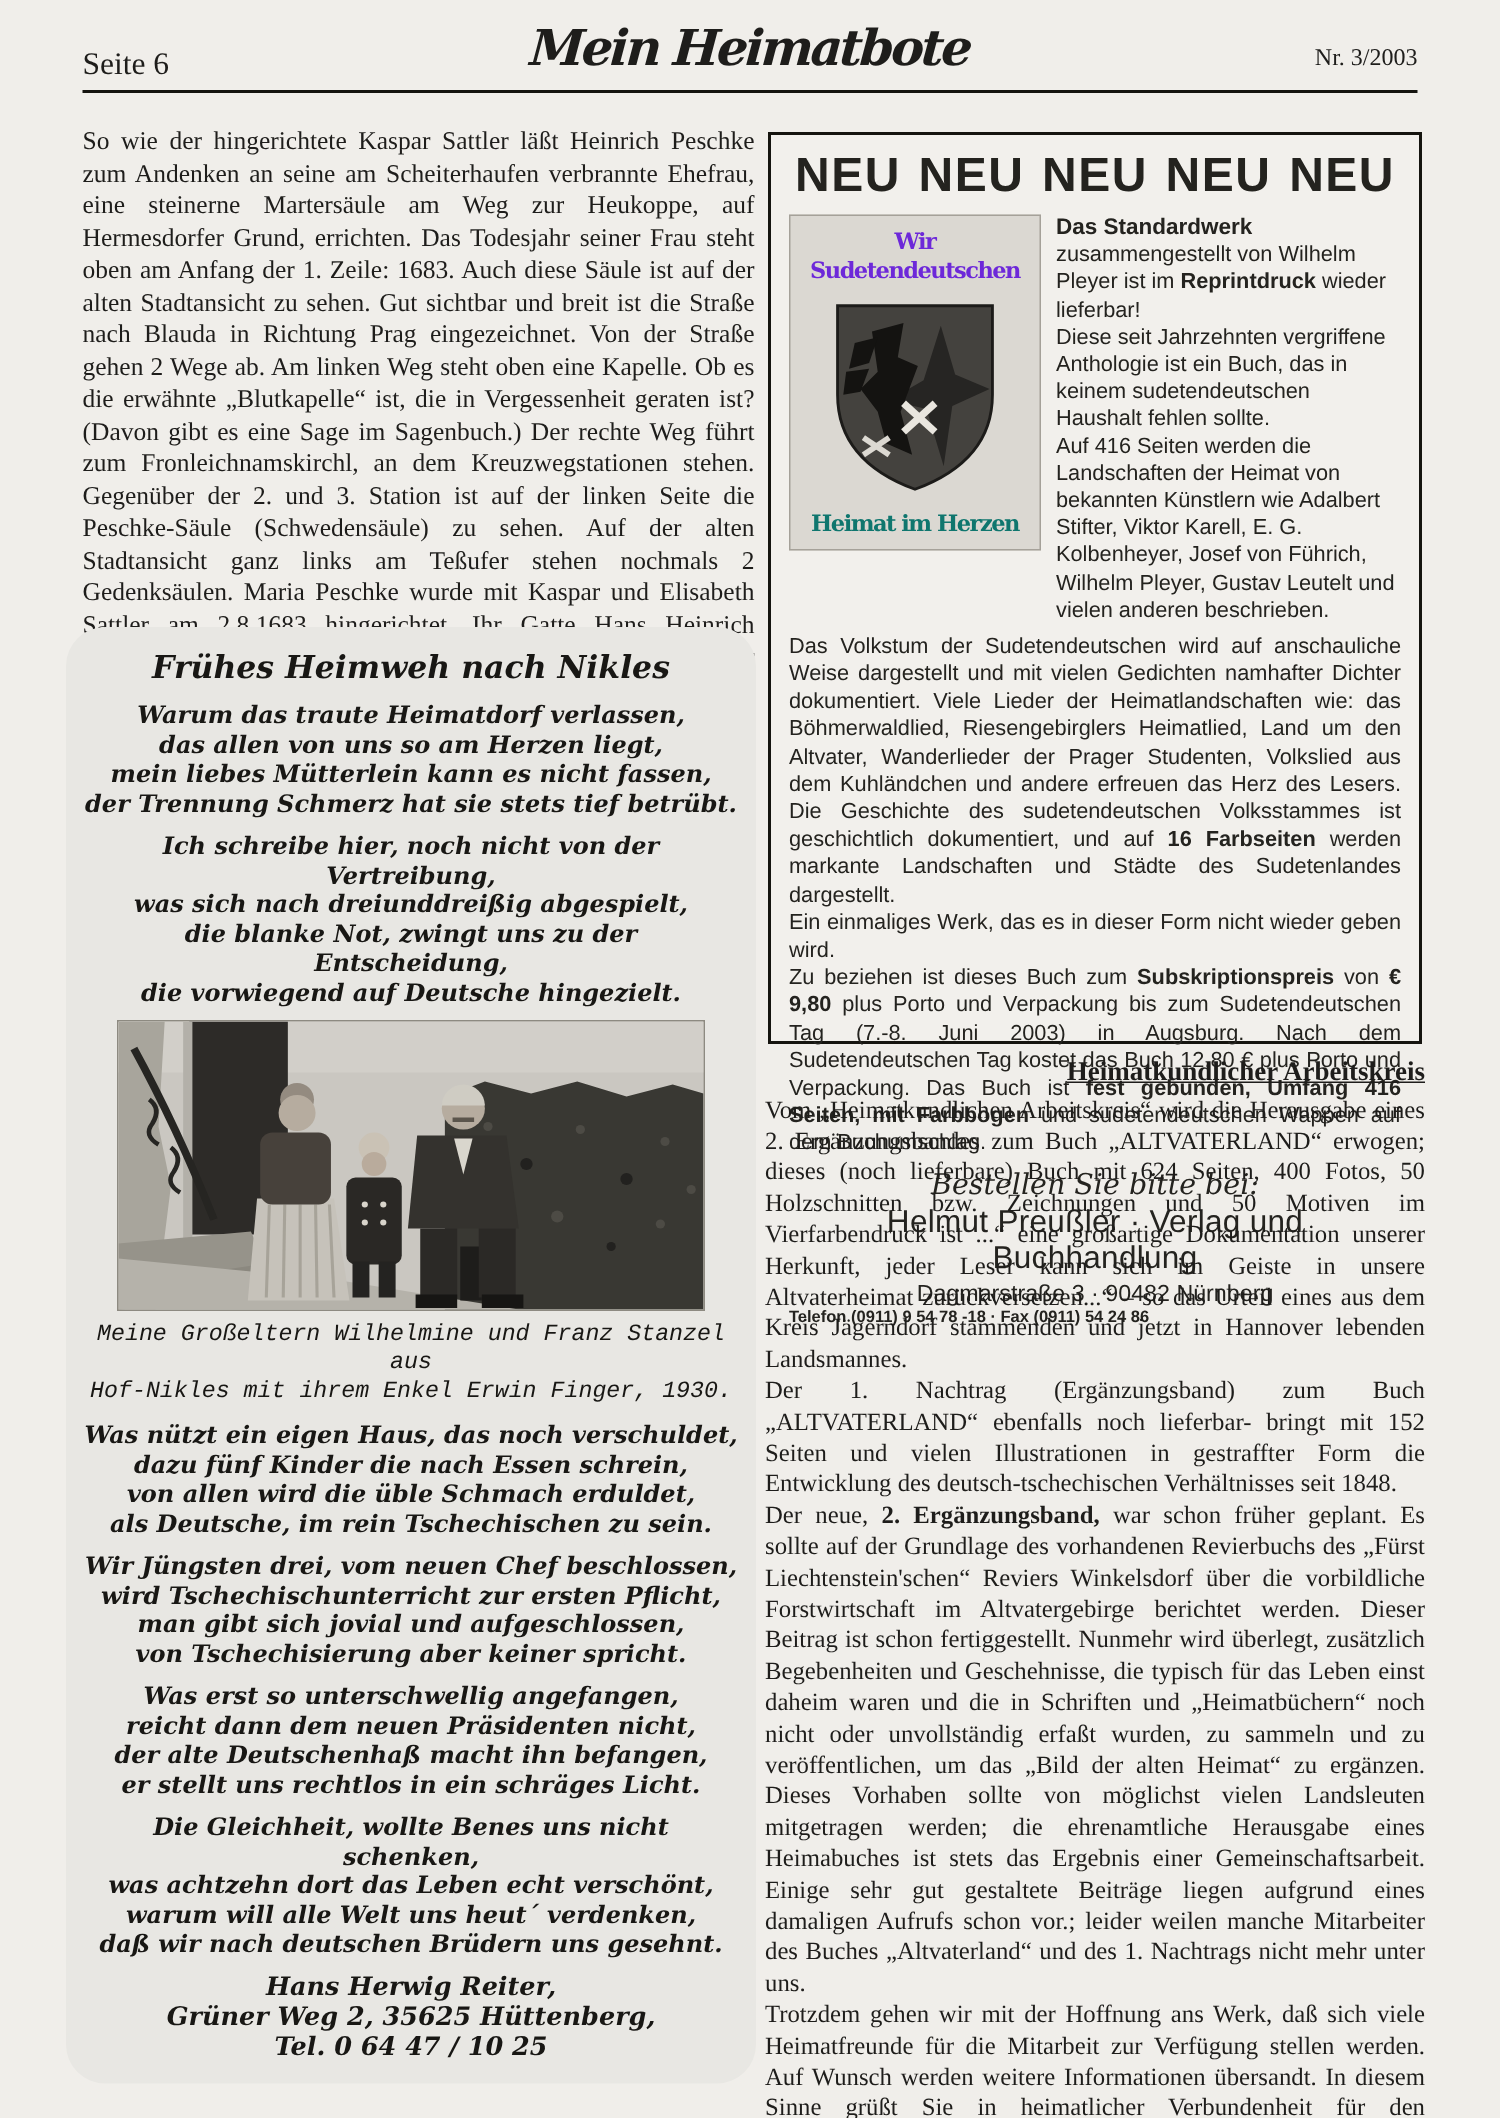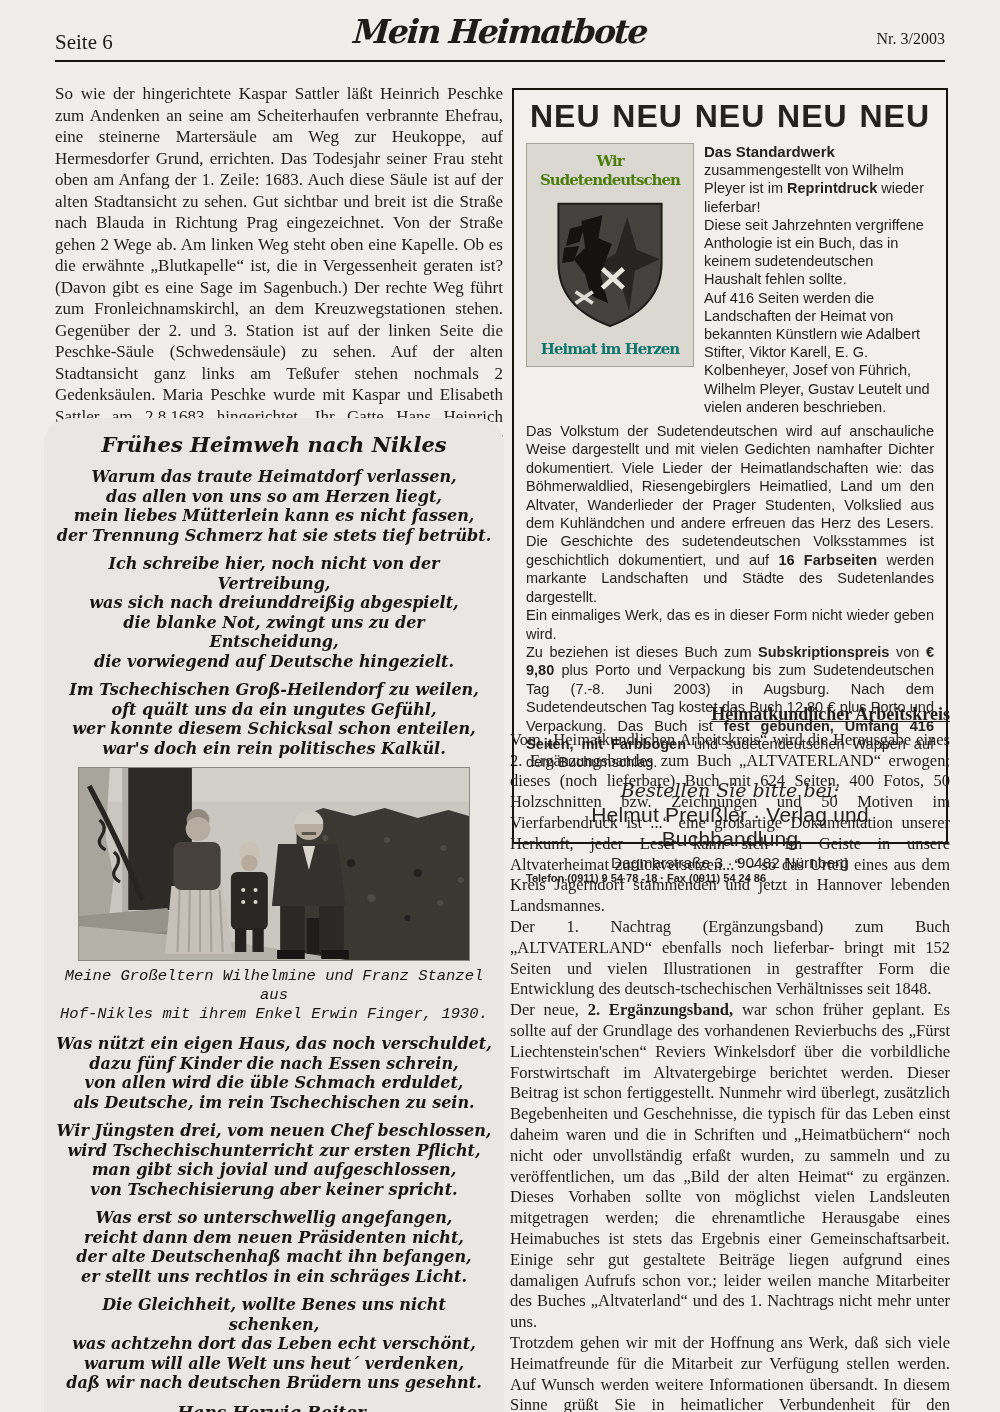--- a/index.html
+++ b/index.html
@@ -21,31 +21,31 @@
             background:#e8e7e3;border-radius:26px;padding:12px 12px 14px;text-align:center;
             font-family:"DejaVu Serif",serif;font-style:italic;font-weight:bold;color:#181714;}
   .poem-title{font-size:21px;margin:2px 0 10px;font-weight:bold;}
   .stanza{font-size:16px;line-height:19.5px;margin:0 0 9px;}
   .photo-wrap{width:390px;margin:4px auto 6px;border:1px solid #8d8a81;background:#c9c6c0;
               font-size:0;line-height:0;}
   .caption{font-family:Liberation Mono, monospace;font-weight:normal;font-style:italic;
            font-size:15.5px;line-height:19px;margin:4px 0 10px;}
   .poem-sign{font-size:17px;line-height:20px;margin-top:4px;}
   
-  .ad-box{position:absolute;left:512px;top:88px;width:436px;height:756px;box-sizing:border-box;
+  .ad-box{position:absolute;left:512px;top:88px;width:436px;height:608px;box-sizing:border-box;
           border:2px solid #15140f;background:#f2f0ec;padding:6px 12px;
           font-family:"Liberation Sans",sans-serif;color:#24231f;}
   .neu-row{display:flex;justify-content:space-between;padding:0 4px;margin:2px 0 8px;
            font-size:32px;font-weight:bold;letter-spacing:1px;}
   .ad-top{display:flex;gap:10px;}
   .book-cover{flex:none;width:168px;height:224px;box-sizing:border-box;background:#dbd8d2;
               border:1px solid #a5a199;display:flex;flex-direction:column;align-items:center;
               justify-content:space-between;padding:8px 4px;}
   .fraktur{font-family:"DejaVu Serif",serif;font-weight:bold;letter-spacing:-1px;}
-  .cover-title{font-size:15px;line-height:19px;text-align:center;color:#4d7c0f;}
+  .cover-title{font-size:15px;line-height:19px;text-align:center;color:#6d28d9;}
   .cover-motto{font-size:15px;text-align:center;color:#0f766e;}
   .ad-intro{font-size:14.5px;line-height:18.2px;}
   .standardwerk{font-size:15px;font-weight:bold;}
   .book-title{font-size:20px;margin:1px 0 3px;}
   .ad-body{font-size:14.5px;line-height:18.4px;margin-top:6px;text-align:justify;}
   .order-lead{text-align:center;font-family:"DejaVu Serif",serif;font-style:italic;
               font-size:19px;margin-top:7px;}
   .order-name{text-align:center;font-size:21px;margin-top:2px;letter-spacing:.2px;}
   .order-address{text-align:center;font-size:15.5px;margin-top:3px;}
   .order-phone{text-align:left;font-size:11px;font-weight:bold;}
@@ -67,21 +67,20 @@
 
   <section class="article">
     <span>So wie der hingerichtete Kaspar Sattler läßt Heinrich Peschke zum Andenken an seine am Scheiterhaufen verbrannte Ehefrau, eine steinerne Martersäule am Weg zur Heukoppe, auf Hermesdorfer Grund, errichten. Das Todesjahr seiner Frau steht oben am Anfang der 1. Zeile: 1683. Auch diese Säule ist auf der alten Stadtansicht zu sehen. Gut sichtbar und breit ist die Straße nach Blauda in Richtung Prag eingezeichnet. Von der Straße gehen 2 Wege ab. Am linken Weg steht oben eine Kapelle. Ob es die erwähnte „Blutkapelle“ ist, die in Vergessenheit geraten ist? (Davon gibt es eine Sage im Sagenbuch.) Der rechte Weg führt zum Fronleichnamskirchl, an dem Kreuzwegstationen stehen. Gegenüber der 2. und 3. Station ist auf der linken Seite die Peschke-Säule (Schwedensäule) zu sehen. Auf der alten Stadtansicht ganz links am Teßufer stehen nochmals 2 Gedenksäulen. Maria Peschke wurde mit Kaspar und Elisabeth Sattler am 2.8.1683 hingerichtet. Ihr Gatte Hans Heinrich Peschke wurde kurz nach dem 25.6.1692, 9 Jahre nach seiner Frau dem Feuertod übergeben.</span>
     <span class="author">Kurt Dolleschel</span>
   </section>
 
   <section class="poem-box">
     <h2 class="poem-title">Frühes Heimweh nach Nikles</h2>
     <div class="stanza">Warum das traute Heimatdorf verlassen,<br>das allen von uns so am Herzen liegt,<br>mein liebes Mütterlein kann es nicht fassen,<br>der Trennung Schmerz hat sie stets tief betrübt.</div>
     <div class="stanza">Ich schreibe hier, noch nicht von der Vertreibung,<br>was sich nach dreiunddreißig abgespielt,<br>die blanke Not, zwingt uns zu der Entscheidung,<br>die vorwiegend auf Deutsche hingezielt.</div>
-    <div class="stanza">Im Tschechischen Groß-Heilendorf zu weilen,<br>oft quält uns da ein ungutes Gefühl,<br>wer konnte diesem Schicksal schon enteilen,<br>war's doch ein rein politisches Kalkül.</div>
 
     <div class="photo-wrap">
       <svg viewBox="0 0 380 192" width="100%" height="192" preserveAspectRatio="none">
         <rect width="380" height="192" fill="#cac7c1"></rect>
         <rect x="0" y="0" width="380" height="34" fill="#d2cfc9"></rect>
 
         <polygon points="212,50 238,40 268,48 298,40 330,50 360,42 380,48 380,192 212,192" fill="#393833"></polygon>
         <circle cx="240" cy="70" r="3" fill="#4d4b45"></circle>
           <circle cx="265" cy="95" r="4" fill="#22211f"></circle>
         <circle cx="300" cy="72" r="3" fill="#4d4b45"></circle>

